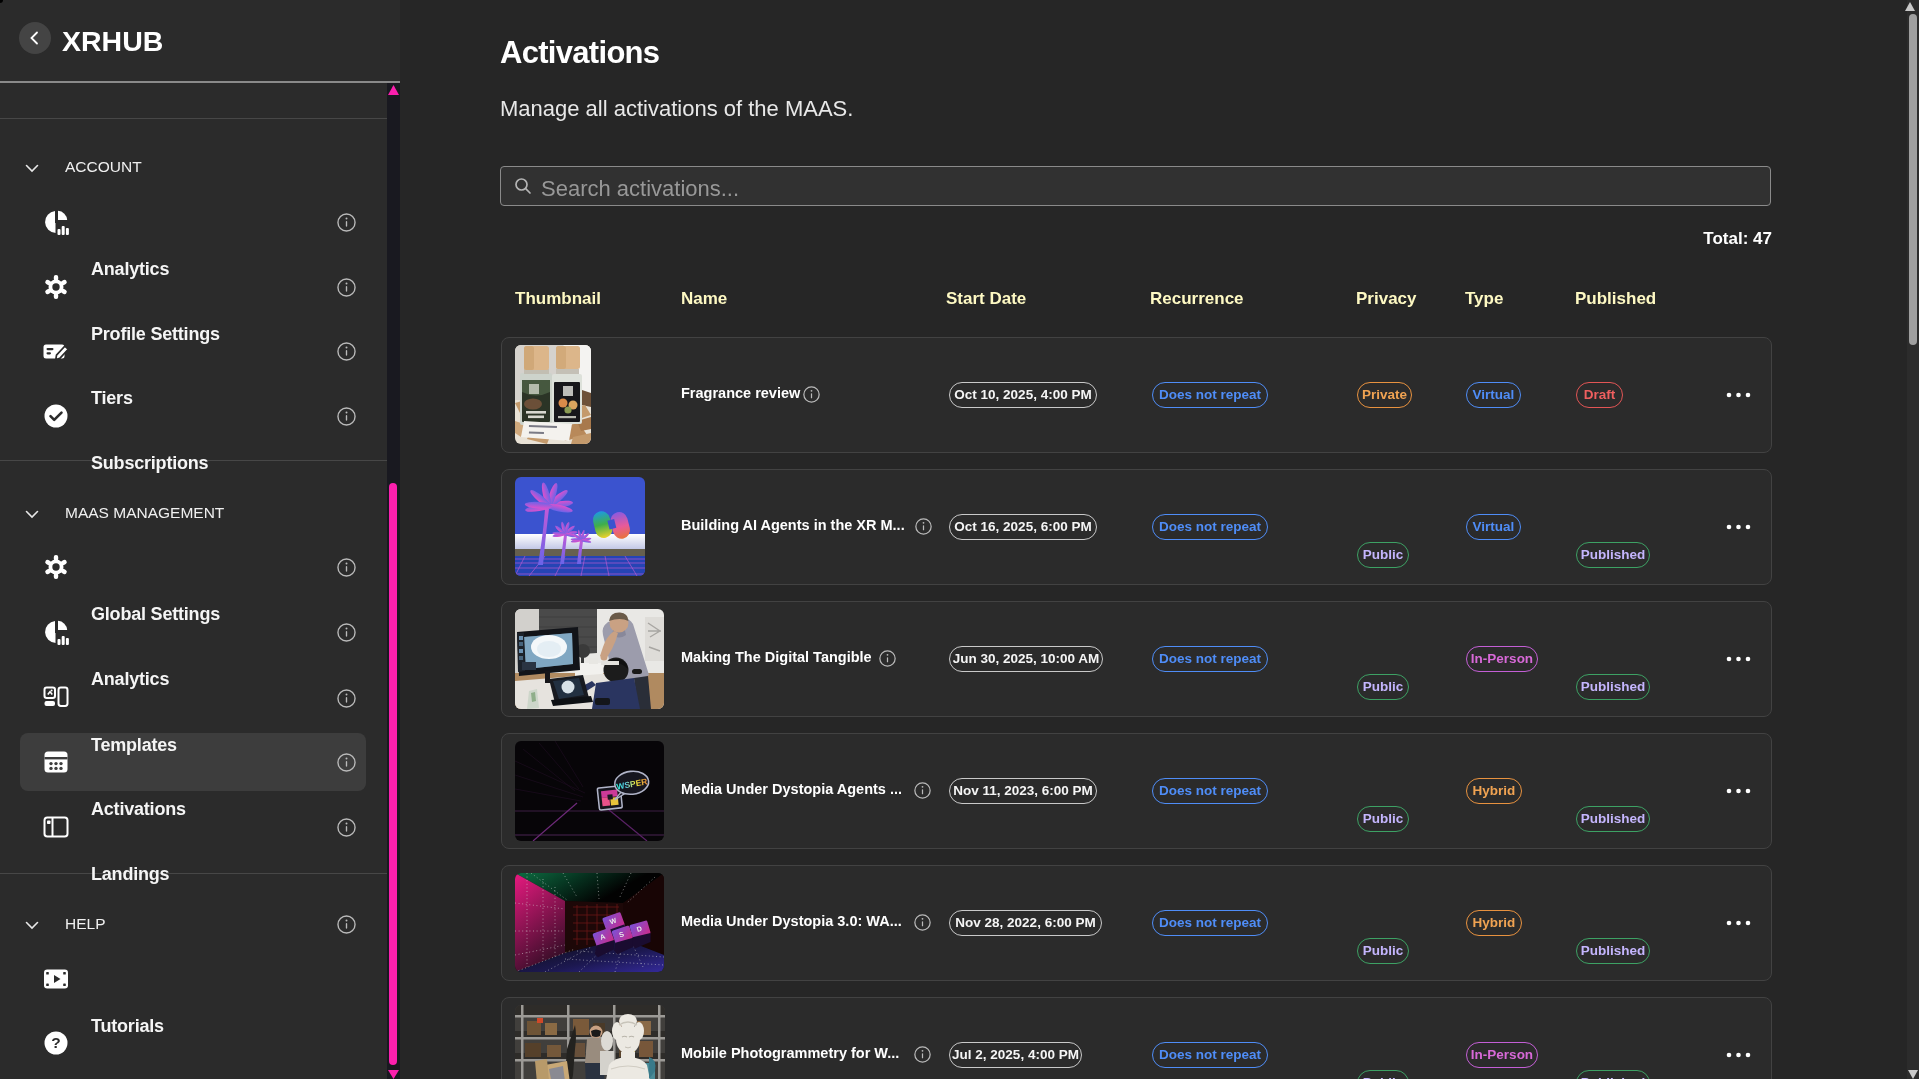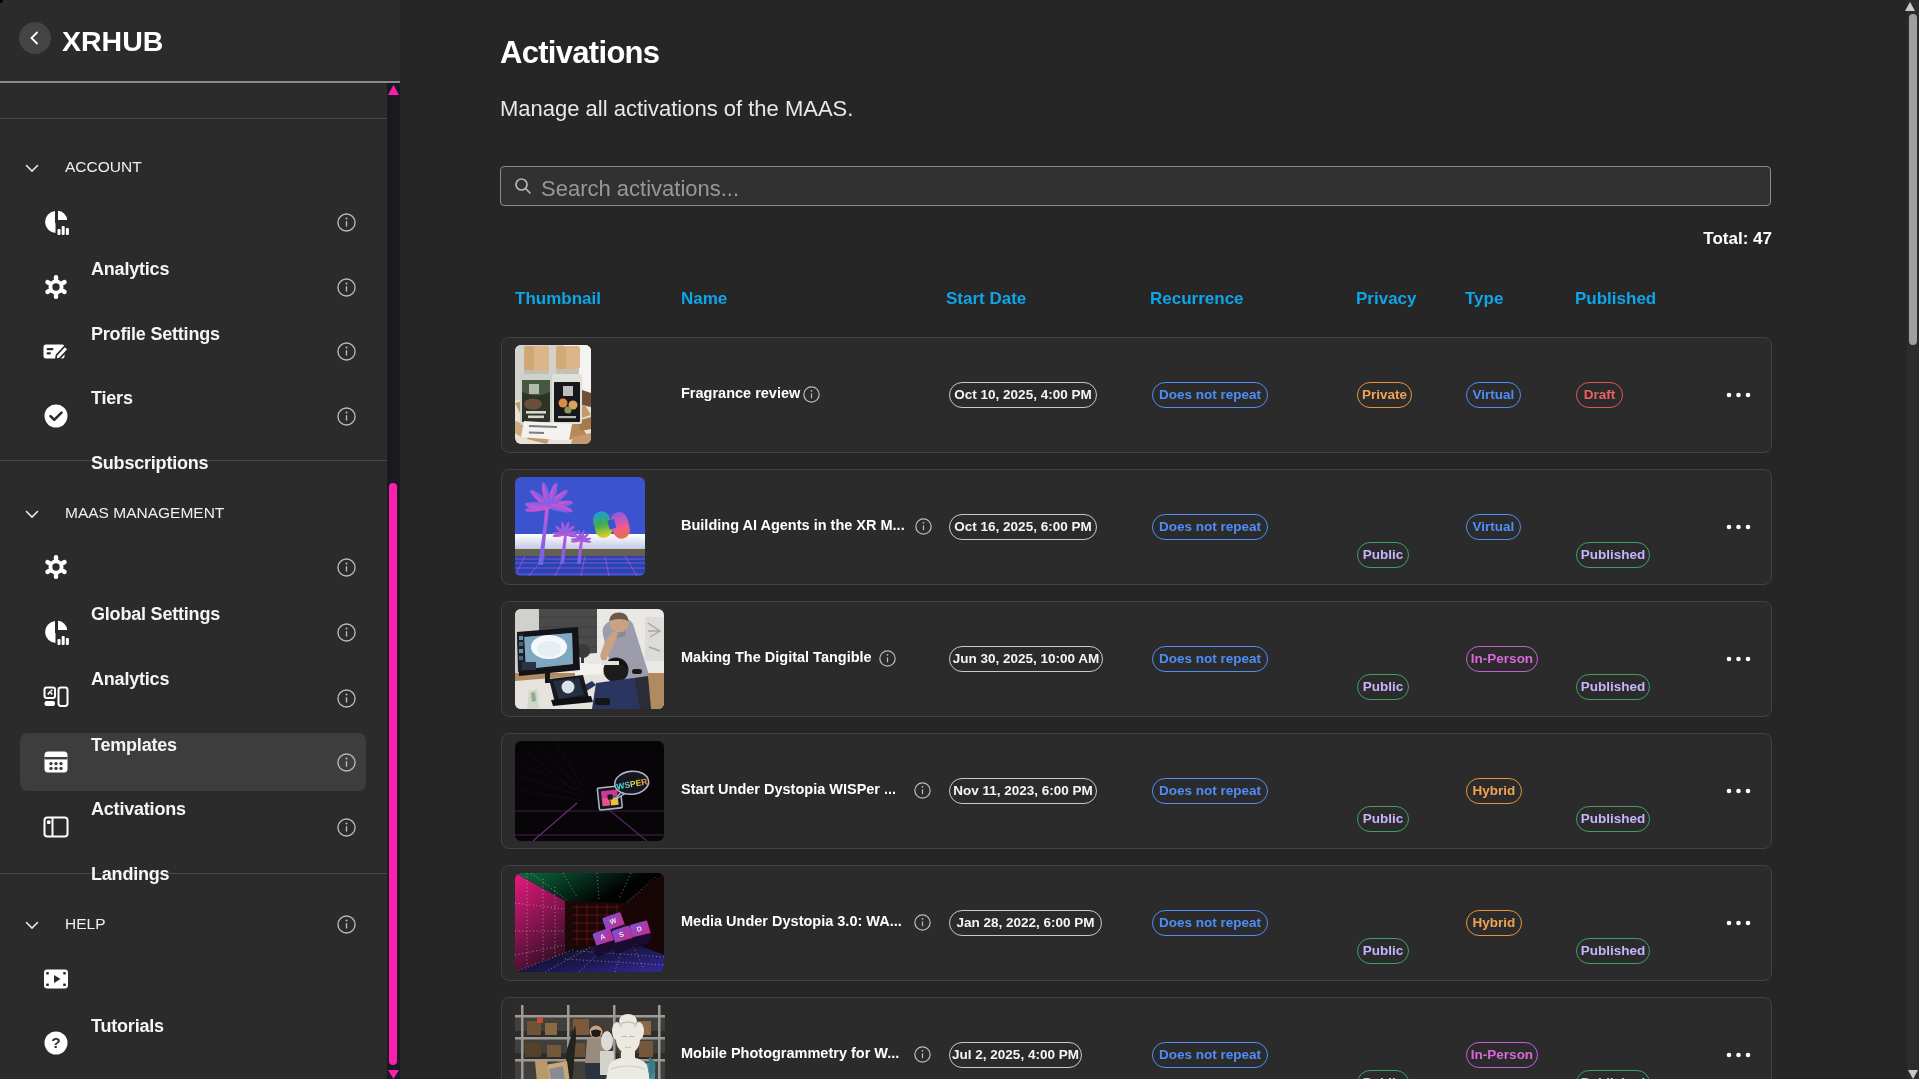--- a/index.html
+++ b/index.html
@@ -19,21 +19,21 @@
 .item-label { position:absolute; left:91px; font-size:18px; letter-spacing:-0.2px; font-weight:bold; color:#f5f5f5;margin-top:48px; }
 .icon { position:absolute; left:43px; width:26px; height:26px; }
 .info { position:absolute; left:337px; width:19px; height:19px; }
 #selected { position:absolute; left:20px; top:733px; width:346px; height:58px; background:#3d3d3d; border-radius:8px; }
 #main { position:absolute; left:400px; top:0; width:1507px; height:1079px; background:#262626; }
 #h1 { position:absolute; left:500px; top:35px; font-size:31px; font-weight:bold; color:#ffffff; letter-spacing:-0.7px; }
 #subtitle { position:absolute; left:500px; top:96px; font-size:22px; color:#e8e8e8; }
 #search { position:absolute; left:500px; top:166px; width:1271px; height:40px; background:#313131; border:1px solid #8a8a8a; border-radius:4px; }
 #search-ph { position:absolute; left:541px; top:176px; font-size:22px; color:#989898; }
 #total { position:absolute; left:1472px; top:229px; width:300px; text-align:right; font-size:17px; font-weight:bold; color:#ffffff; }
-.th { position:absolute; top:289px; font-size:17px; font-weight:bold; color:#0ea5e9; }
+.th { position:absolute; top:289px; font-size:17px; font-weight:bold; color:#fef9c3; }
 .card { position:absolute; left:501px; width:1271px; height:116px; background:#2b2b2b; border:1px solid #424242; border-radius:8px; }
 .thumb { position:absolute; left:515px; overflow:hidden; border-radius:6px; }
 .name { position:absolute; font-size:14.5px; font-weight:bold; color:#ffffff; left:681px; }
 .pill { position:absolute; height:26px; line-height:23px; border-radius:13px; font-size:13.5px; font-weight:bold; border:1.5px solid; display:inline-block; text-align:center; overflow:hidden; white-space:nowrap; }
 .p-date { border-color:#c9c9c9; color:#f5f5f5; left:949px; }
 .p-rep  { border-color:#4f8df7; color:#4f8df7; left:1152px; }
 .p-priv { left:1357px; }
 .p-type { left:1466px; }
 .p-pub  { left:1576px; }
 .c-green { border-color:#3da164; color:#c4b5fd;margin-top:28px; }
@@ -510,21 +510,21 @@
 <rect x="81" y="44" width="27" height="26" rx="2" fill="#14141c" stroke="#b0b4c8" stroke-width="1.8"></rect>
 <rect x="85" y="48" width="19" height="8" fill="#cc3a98"></rect>
 <rect x="85" y="56" width="9" height="10" fill="#e8518a"></rect>
 <rect x="95" y="57" width="9" height="9" fill="#e8c43a"></rect>
 <rect x="92" y="53" width="6" height="6" fill="#181820"></rect>
 <ellipse cx="122" cy="42" rx="20" ry="13.5" fill="#16161f" stroke="#b0b4c8" stroke-width="1.8"></ellipse>
 <path d="M108 52 L100 60 L112 54 Z" fill="#16161f" stroke="#b0b4c8" stroke-width="1.5"></path>
 <text x="122" y="47" text-anchor="middle" font-family="Liberation Sans" font-weight="bold" font-size="10" fill="url(#t4r)" transform="rotate(-4 122 42)">WSPER</text>
 </g>
 </svg></div>
-<div class="name" style="top:781px;">Start Under Dystopia WISPer ...</div>
+<div class="name" style="top:781px;">Media Under Dystopia Agents ...</div>
 <svg class="abs" style="left:914px; top:782px;" width="17" height="17" viewBox="0 0 18 18">
     <circle cx="9" cy="9" r="8.1" stroke="#bababa" stroke-width="1.3" fill="none"></circle>
     <rect x="8.35" y="7.6" width="1.3" height="5.4" rx="0.65" fill="#bababa"></rect>
     <circle cx="9" cy="5.1" r="0.95" fill="#bababa"></circle>
   </svg>
 <div class="pill p-date" style="width:148px; top:778px;">Nov 11, 2023, 6:00 PM</div>
 <div class="pill p-rep" style="width:116px; top:778px;">Does not repeat</div>
 <div class="pill p-priv c-green" style="width:52px; top:778px;">Public</div>
 <div class="pill p-type c-orange" style="width:56px; top:778px;">Hybrid</div>
 <div class="pill p-pub c-green" style="width:74px; top:778px;">Published</div>
@@ -602,21 +602,21 @@
           <text x="123" y="55">D</text>
         </g>
 </g>
 </svg></div>
 <div class="name" style="top:913px;">Media Under Dystopia 3.0: WA...</div>
 <svg class="abs" style="left:914px; top:914px;" width="17" height="17" viewBox="0 0 18 18">
     <circle cx="9" cy="9" r="8.1" stroke="#bababa" stroke-width="1.3" fill="none"></circle>
     <rect x="8.35" y="7.6" width="1.3" height="5.4" rx="0.65" fill="#bababa"></rect>
     <circle cx="9" cy="5.1" r="0.95" fill="#bababa"></circle>
   </svg>
-<div class="pill p-date" style="width:153px; top:910px;">Jan 28, 2022, 6:00 PM</div>
+<div class="pill p-date" style="width:153px; top:910px;">Nov 28, 2022, 6:00 PM</div>
 <div class="pill p-rep" style="width:116px; top:910px;">Does not repeat</div>
 <div class="pill p-priv c-green" style="width:52px; top:910px;">Public</div>
 <div class="pill p-type c-orange" style="width:56px; top:910px;">Hybrid</div>
 <div class="pill p-pub c-green" style="width:74px; top:910px;">Published</div>
 <svg class="abs" style="left:1726px; top:920px;" width="25" height="6">
     <circle cx="3" cy="3" r="2.3" fill="#fff"></circle>
     <circle cx="12.5" cy="3" r="2.3" fill="#fff"></circle>
     <circle cx="22" cy="3" r="2.3" fill="#fff"></circle>
   </svg>
 <div class="card" style="top:997px;"></div>

